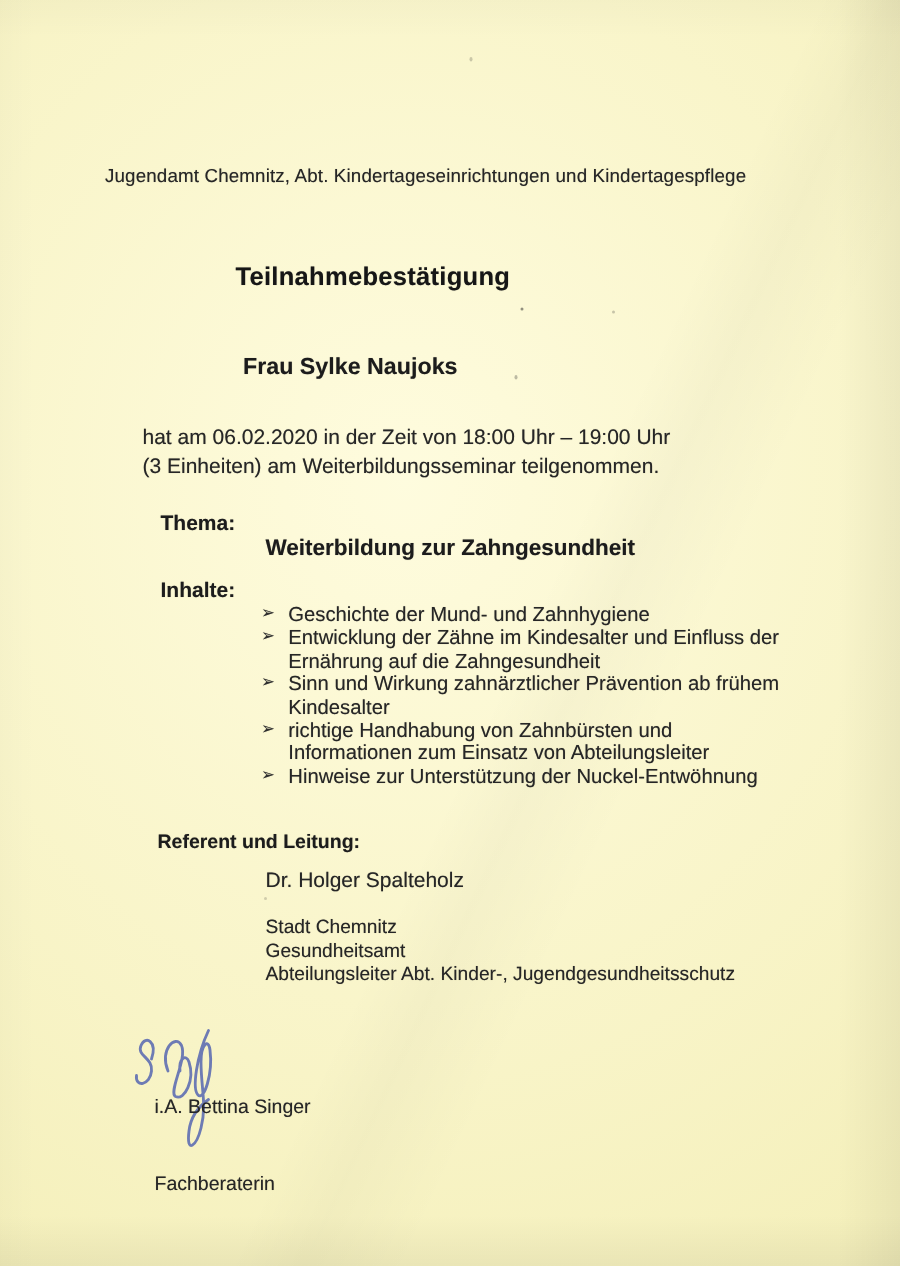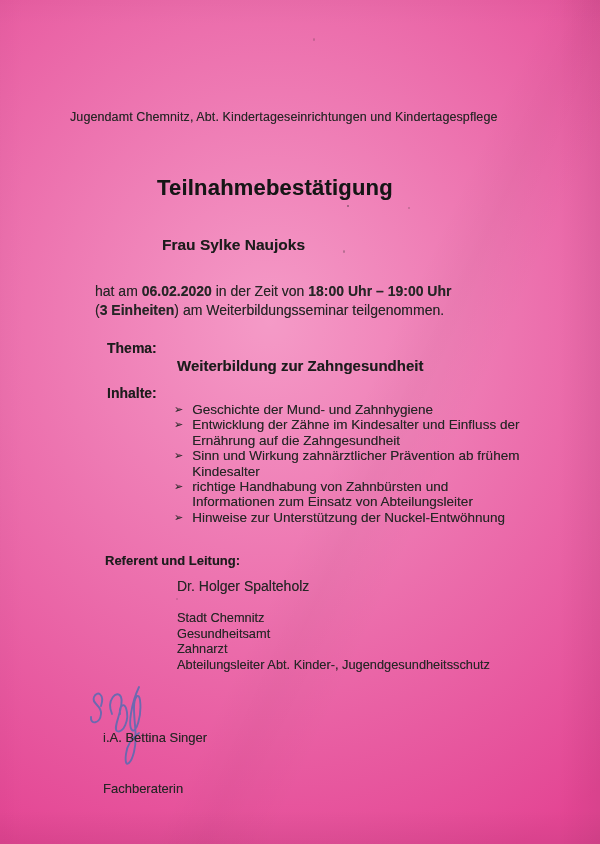--- a/index.html
+++ b/index.html
@@ -2,43 +2,43 @@
 <html lang="de"><head>
 <meta charset="utf-8">
 <title>Teilnahmebestätigung</title>
 <style>
   html, body { margin: 0; padding: 0; background: #d8d7d3; }
   .page {
     position: relative;
     width: 600px;
     height: 844px;
     margin: 0 auto;
-    background-color: #ec4899;
+    background-color: #fef9c3;
     font-family: "Liberation Sans", "DejaVu Sans", sans-serif;
     color: #262626;
     overflow: hidden;
     -webkit-font-smoothing: antialiased;
   }
   
   .scan-texture {
     position: absolute; inset: 0; pointer-events: none;
     background:
       linear-gradient(115deg, rgba(0,0,0,0) 55%, rgba(0,0,0,0.025) 60%, rgba(0,0,0,0) 67%),
       linear-gradient(to right, rgba(0,0,0,0.015) 0%, rgba(0,0,0,0) 4%, rgba(0,0,0,0) 93%, rgba(0,0,0,0.05) 100%),
       linear-gradient(to bottom, rgba(0,0,0,0.02) 0%, rgba(0,0,0,0) 3%, rgba(0,0,0,0) 96%, rgba(0,0,0,0.05) 100%),
       radial-gradient(ellipse 90% 70% at 45% 38%, rgba(255,255,255,0.45), rgba(0,0,0,0.035));
   }
   .speck { position: absolute; border-radius: 50%; background: rgba(40,40,40,0.5); pointer-events: none; }
 
   .abs { position: absolute; }
-  .b { font-weight: bold; }
+  .b { font-weight: normal; }
   .ink { text-shadow: 0 0 0.5px rgba(30,30,30,0.45); }
 
   .letterhead { left: 70px; top: 110px; font-size: 12.5px; letter-spacing: 0.1px; }
-  .title { left: 157px; top: 175px; font-size: 22px; font-weight: bold; color: #161616; letter-spacing: 0.2px; margin: 0; }
+  .title { left: 157px; top: 175px; font-size: 17px; font-weight: bold; color: #161616; letter-spacing: 0.2px; margin: 0; }
   .participant { left: 162px; top: 236px; font-size: 15.5px; font-weight: bold; color: #1c1c1c; }
   .statement { left: 95px; top: 268px; font-size: 14px; line-height: 19px; width: 440px; }
 
   .section-label { font-size: 14px; font-weight: bold; color: #1c1c1c; }
   .thema-label { left: 107px; top: 340px; }
   .thema-value { left: 177px; top: 357px; font-size: 15px; font-weight: bold; color: #1c1c1c; }
   .inhalte-label { left: 107px; top: 385px; }
 
   .bullet-list { left: 174px; top: 402px; margin: 0; padding: 0; list-style: none; width: 360px; }
   .bullet-list li { display: flex; gap: 9px; font-size: 13.5px; line-height: 15.4px; }
@@ -100,21 +100,20 @@
       <span class="item-text">Hinweise zur Unterstützung der Nuckel-Entwöhnung</span>
     </li>
   </ul>
 
   <div class="abs section-label referent-label ink">Referent und Leitung:</div>
 
   <div class="abs referent-block ink">
     <div class="big">Dr. Holger Spalteholz</div>
     <div>Stadt Chemnitz</div>
     <div>Gesundheitsamt</div>
-    <div>Zahnarzt</div>
     <div>Abteilungsleiter Abt. Kinder-, Jugendgesundheitsschutz</div>
   </div>
 
   <svg class="abs signature-svg" viewBox="0 0 76 92" aria-hidden="true">
     <g fill="none" stroke="#5b6bb2" stroke-width="1.9" stroke-linecap="round" opacity="0.88">
       <path d="M17,22 C21,10 13,6 10,13 C7,20 18,21 17,30 C16,40 6,41 7,33"></path>
       <path d="M28,30 C22,16 33,5 37,13 C41,22 28,44 33,47 C39,50 46,36 42,24 C40,18 35,22 36,30"></path>
       <path d="M55,3 C47,20 44,42 48,46 C52,50 58,32 56,16 C55,8 50,12 50,24 C50,42 54,52 50,68 C47,80 40,86 42,70 C43,61 48,54 55,49"></path>
     </g>
   </svg>

